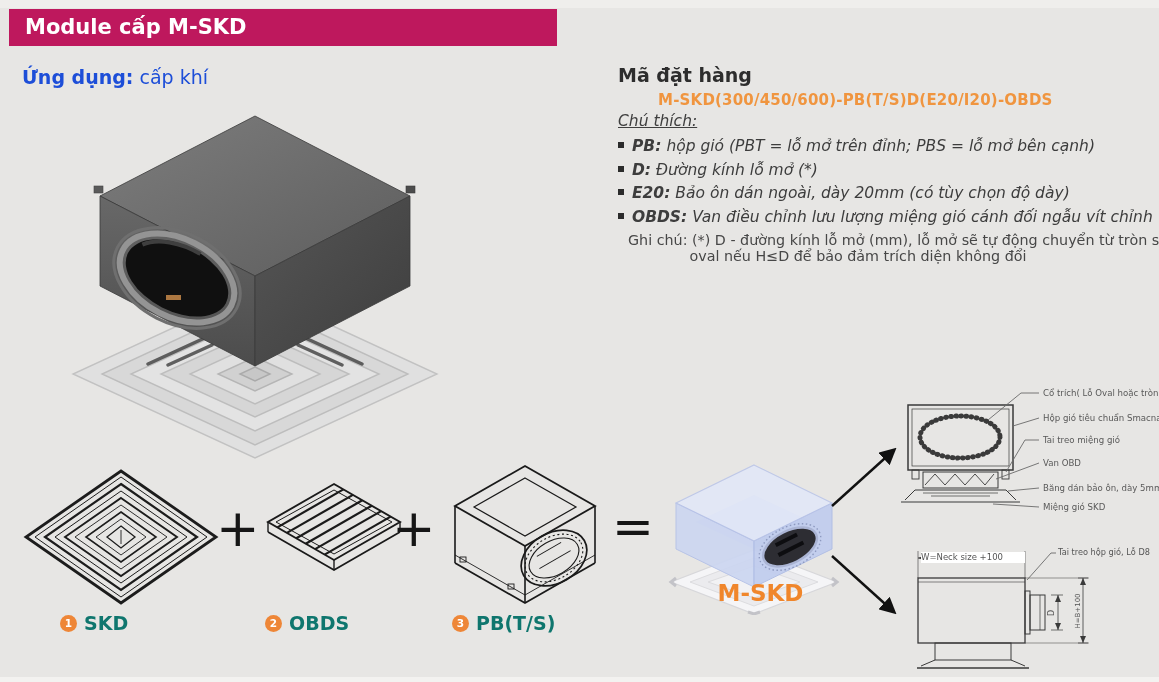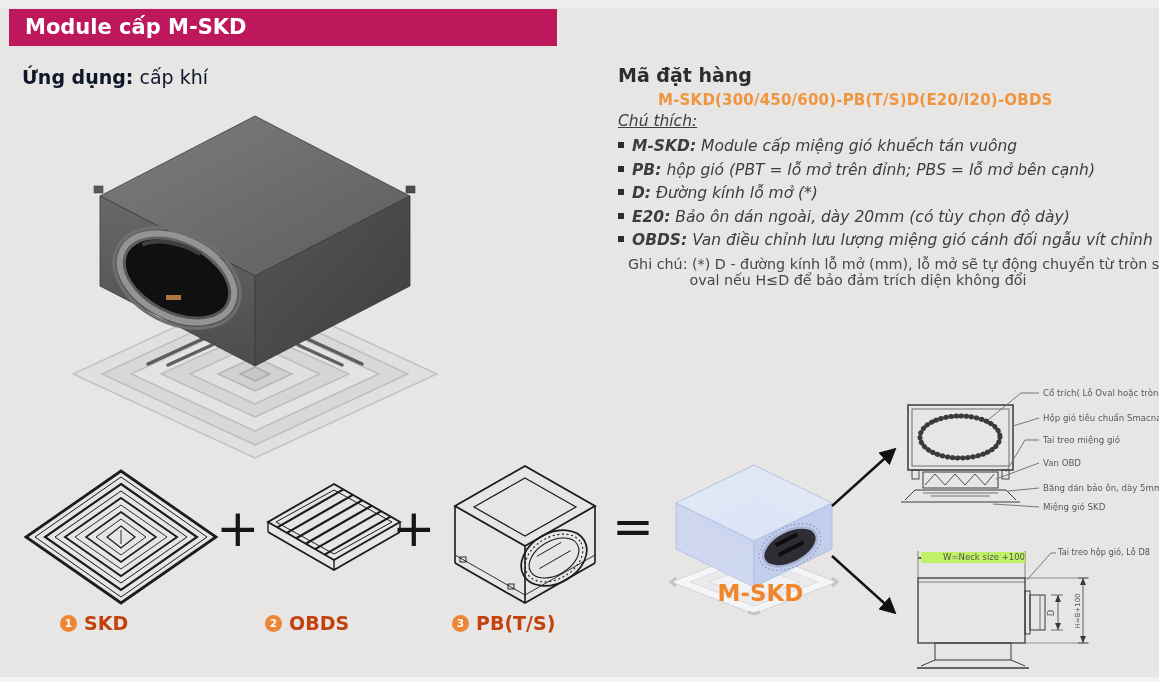--- a/index.html
+++ b/index.html
@@ -10,21 +10,21 @@
     color:#3b3b3b;
   }
   .top-strip { position:absolute; left:0; top:0; width:1159px; height:8px; background:#efeeec; }
   .bottom-strip { position:absolute; left:0; bottom:0; width:1159px; height:5px; background:#f3f2f0; }
 
   .banner {
     position:absolute; left:9px; top:9px; width:548px; height:37px;
     background:#be185d; color:#ffffff; font-weight:bold; font-size:21px;
     line-height:37px; padding-left:16px; box-sizing:border-box;
   }
-  .app-line { position:absolute; left:22px; top:66px; font-size:19px; color:#0f172a; }
+  .app-line { position:absolute; left:22px; top:66px; font-size:19px; color:#1d4ed8; }
   .app-line .b { font-weight:bold; }
 
   .order { position:absolute; left:618px; top:64px; width:540px; }
   .order-title { font-size:19px; font-weight:bold; color:#2d2d2d; }
   .order-code { font-size:15px; font-weight:bold; color:#f0953f; margin:5px 0 3px 40px; letter-spacing:0.2px; }
   .notes-heading { font-style:italic; text-decoration:underline; font-size:15.5px; color:#3f3f3f; margin-bottom:5px; }
   .notes { list-style:none; margin:0; padding:0; }
   .notes li { font-size:15.5px; line-height:23.5px; font-style:italic; color:#3d3d3d; white-space:nowrap; }
   .notes .sq { display:inline-block; width:6px; height:6px; background:#2b2b2b; margin-right:8px; vertical-align:3px; }
   .notes .term { font-weight:bold; margin-right:5px; }
@@ -33,36 +33,36 @@
   .footnote .l2 { text-align:center; padding-right:60px; }
 
   .figure { position:absolute; }
   svg { display:block; }
 
   .comp-label { position:absolute; display:flex; align-items:center; }
   .num-circle {
     width:17px; height:17px; border-radius:50%; background:#ee8637;
     color:#fff; font-size:10.5px; font-weight:bold; line-height:17px; text-align:center;
   }
-  .comp-label .txt { font-size:19px; font-weight:bold; color:#c2410c; margin-left:7px; }
+  .comp-label .txt { font-size:19px; font-weight:bold; color:#0f766e; margin-left:7px; }
   .op-sign { position:absolute; color:#161616; }
   .plus { font-size:52px; font-weight:400; }
   .equals { font-size:50px; font-weight:500; }
   .result-label {
     position:absolute; left:698px; top:580px; width:125px; text-align:center;
     font-size:23px; font-weight:bold; color:#f0862b;
   }
 
   .diag { position:absolute; }
   .callout-label {
     position:absolute; left:150px; font-size:8.6px; color:#595959; white-space:nowrap;
   }
   .dim-label-w {
-    position:absolute; left:28px; top:19px; width:104px; text-align:right;
-    font-size:8.5px; color:#555; background:#bef264; line-height:11px;
+    position:absolute; left:28px; top:19px; width:104px; text-align:left;
+    font-size:8.5px; color:#555; background:#ffffff; line-height:11px;
   }
   .hanger-label { position:absolute; left:165px; top:14px; font-size:8.2px; color:#555; white-space:nowrap; }
 </style>
 </head>
 <body>
 
 <div class="page">
   <div class="top-strip"></div>
 
   <div class="banner">
@@ -126,21 +126,20 @@
 
       <rect x="116" y="207" width="15" height="5" fill="#c88a4a" opacity="0.85"></rect>
     </svg>
   </div>
 
   <div class="order">
     <div class="order-title">Mã đặt hàng</div>
     <div class="order-code">M-SKD(300/450/600)-PB(T/S)D(E20/I20)-OBDS</div>
     <div class="notes-heading">Chú thích:</div>
     <ul class="notes">
-      <li><span class="sq"></span><span class="term">M-SKD:</span><span>Module cấp miệng gió khuếch tán vuông</span></li>
       <li><span class="sq"></span><span class="term">PB:</span><span>hộp gió (PBT = lỗ mở trên đỉnh; PBS = lỗ mở bên cạnh)</span></li>
       <li><span class="sq"></span><span class="term">D:</span><span>Đường kính lỗ mở (*)</span></li>
       <li><span class="sq"></span><span class="term">E20:</span><span>Bảo ôn dán ngoài, dày 20mm (có tùy chọn độ dày)</span></li>
       <li><span class="sq"></span><span class="term">OBDS:</span><span>Van điều chỉnh lưu lượng miệng gió cánh đối ngẫu vít chỉnh</span></li>
     </ul>
     <div class="footnote">
       <div class="l1">Ghi chú: (*) D - đường kính lỗ mở (mm), lỗ mở sẽ tự động chuyển từ tròn sang</div>
       <div class="l2">oval nếu H≤D để bảo đảm trích diện không đổi</div>
     </div>
   </div>

